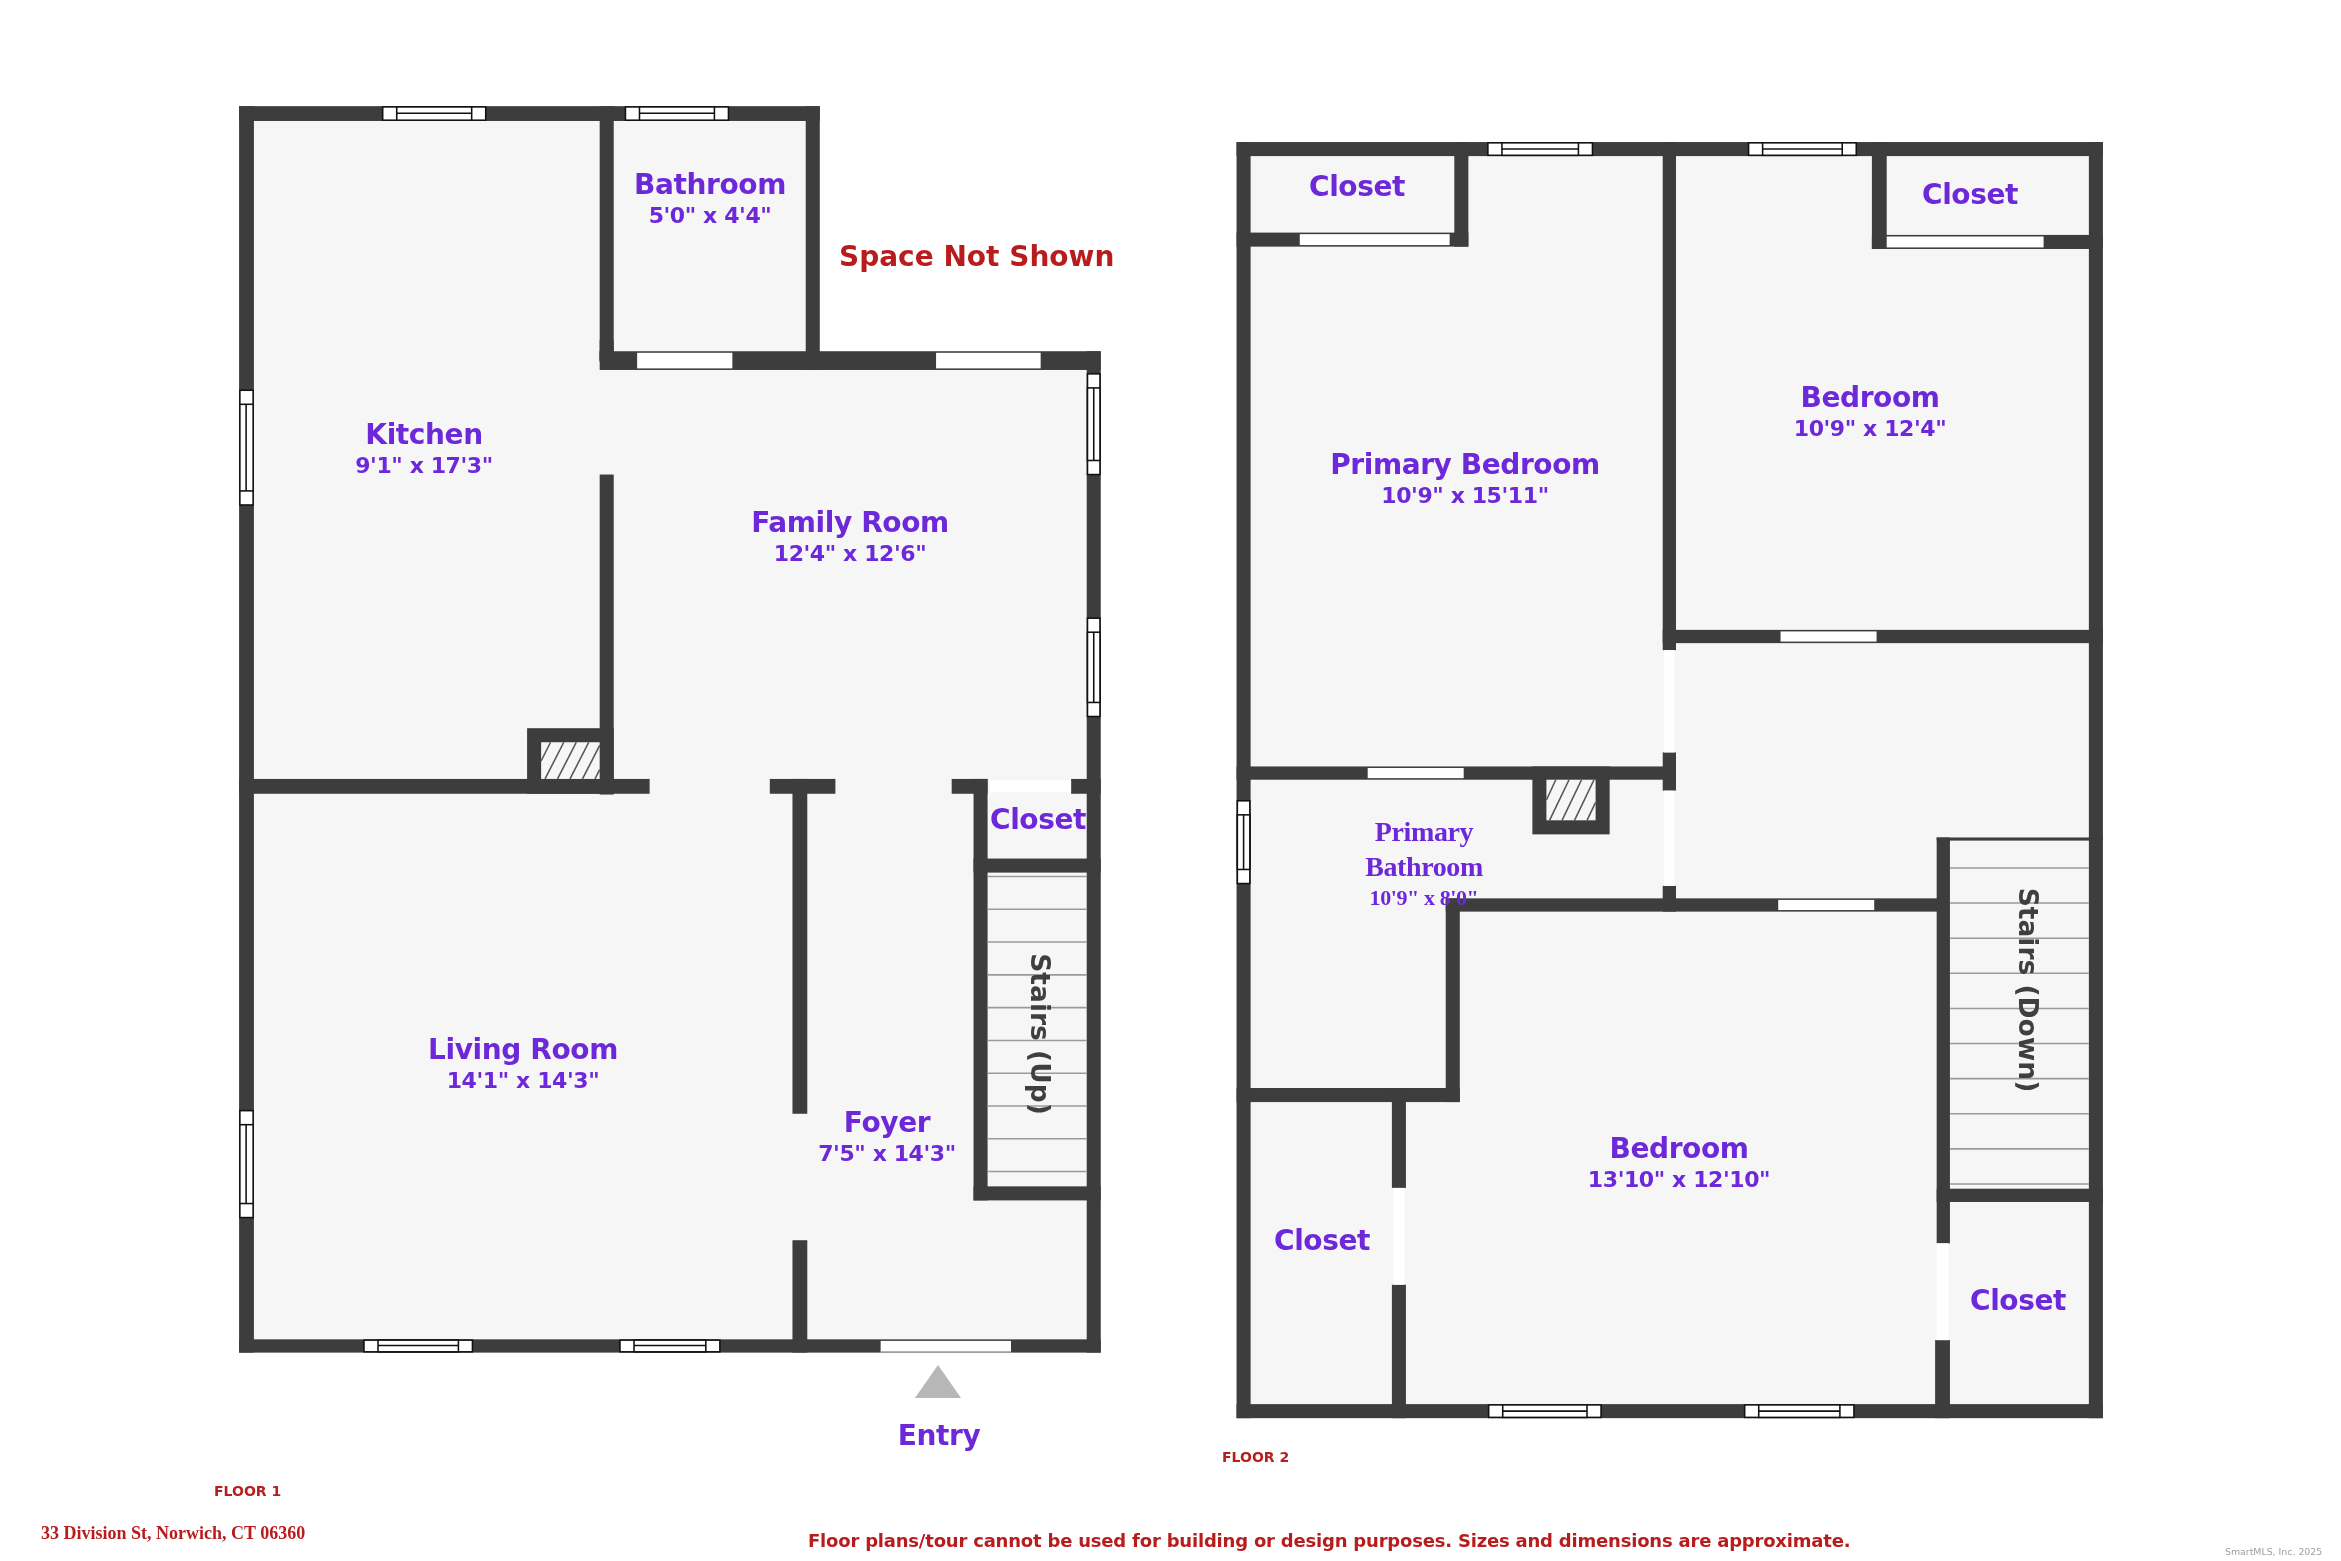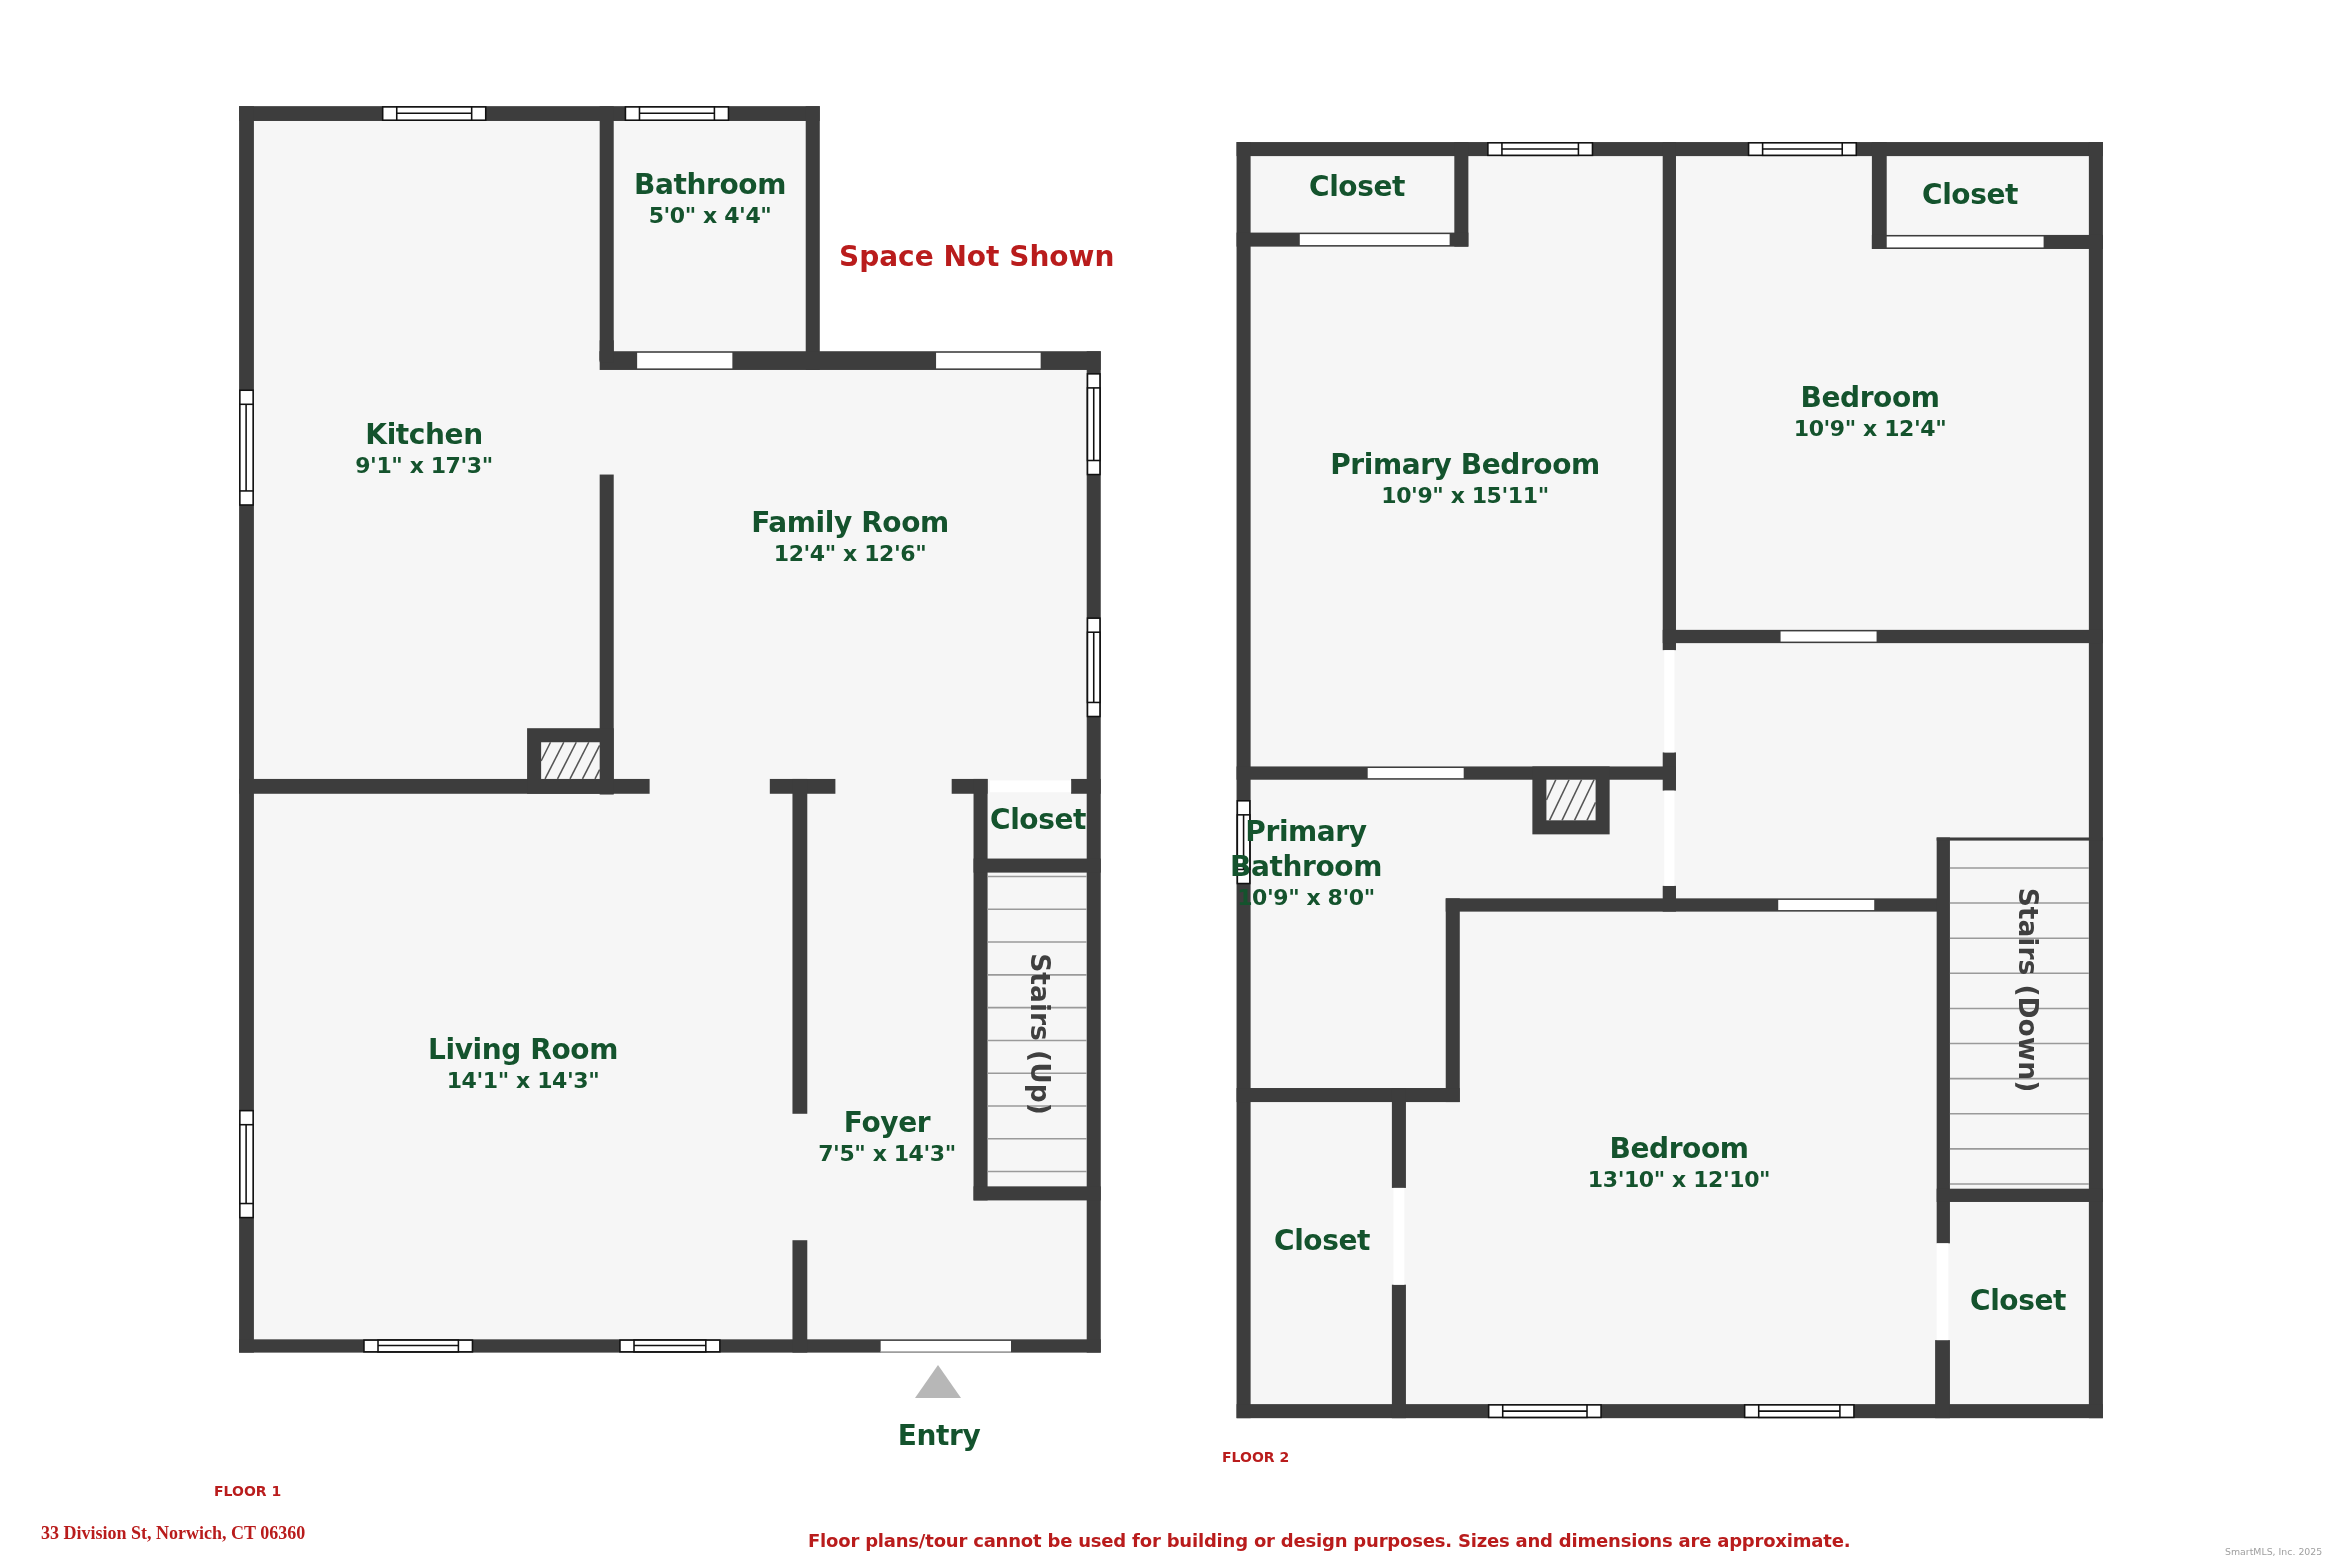--- a/index.html
+++ b/index.html
@@ -7,21 +7,21 @@
   #plan { position:absolute; left:0; top:0; width:2342px; height:1561px; }
   .floor-fill { fill:#f6f6f6; }
   .wall { fill:#3d3d3d; }
   .opening { fill:#ffffff; }
   .door-line { stroke:#b5b5b5; stroke-width:2; }
   .win { fill:#ffffff; stroke:#111111; stroke-width:2; }
   .win-line { stroke:#111111; stroke-width:2; }
   .stair-line { stroke:#9a9a9a; stroke-width:2; }
   .hatch-bg { fill:#f6f6f6; }
   .hatch-line { stroke:#555555; stroke-width:2; }
-  .label { position:absolute; transform:translate(-50%, -50%); text-align:center; color:#14532d; white-space:nowrap; line-height:1.2; }
+  .label { position:absolute; transform:translate(-50%, -50%); text-align:center; color:#6d28d9; white-space:nowrap; line-height:1.2; }
   .room-name { display:block; font-weight:bold; font-size:28px; letter-spacing:-0.4px; }
   .room-dim { display:block; font-weight:bold; font-size:22px; letter-spacing:-0.4px; margin-top:1.6px; }
   .small-label { position:absolute; color:#b91c1c; font-weight:bold; white-space:nowrap; }
   .rot { position:absolute; transform:translate(-50%, -50%) rotate(90deg); color:#3f3f3f; font-weight:bold; font-size:26.5px; white-space:nowrap; }
   .entry-arrow { position:absolute; width:0; height:0; border-left:23.4px solid transparent; border-right:23.4px solid transparent; border-bottom:33px solid #b7b7b7; }
 </style>
 </head>
 <body>
 
 <svg id="plan" viewBox="0 0 3000 2000" xmlns="http://www.w3.org/2000/svg">
@@ -257,21 +257,21 @@
   <span class="room-name">Primary Bedroom</span>
   <span class="room-dim">10'9" x 15'11"</span>
 </div>
 <div class="label" style="left:1970px; top:195px;">
   <span class="room-name">Closet</span>
 </div>
 <div class="label" style="left:1870px; top:412px;">
   <span class="room-name">Bedroom</span>
   <span class="room-dim">10'9" x 12'4"</span>
 </div>
-<div class="label" style="left:1306px; top:863px;">
+<div class="label" style="left:1424px; top:863px;font-family:Liberation Serif, serif;">
   <span class="room-name">Primary</span>
   <span class="room-name" style="margin-top:1.6px;">Bathroom</span>
   <span class="room-dim">10'9" x 8'0"</span>
 </div>
 <div class="label" style="left:1679px; top:1163px;">
   <span class="room-name">Bedroom</span>
   <span class="room-dim">13'10" x 12'10"</span>
 </div>
 <div class="label" style="left:1322px; top:1241px;">
   <span class="room-name">Closet</span>

